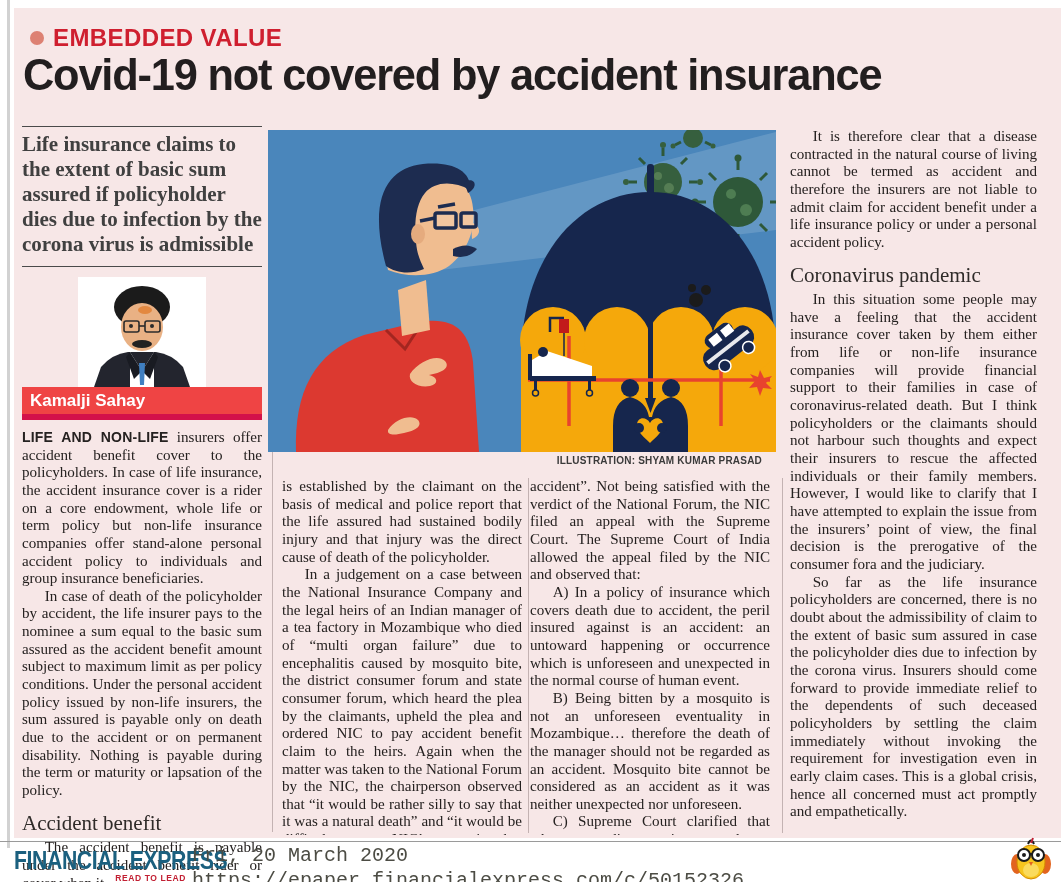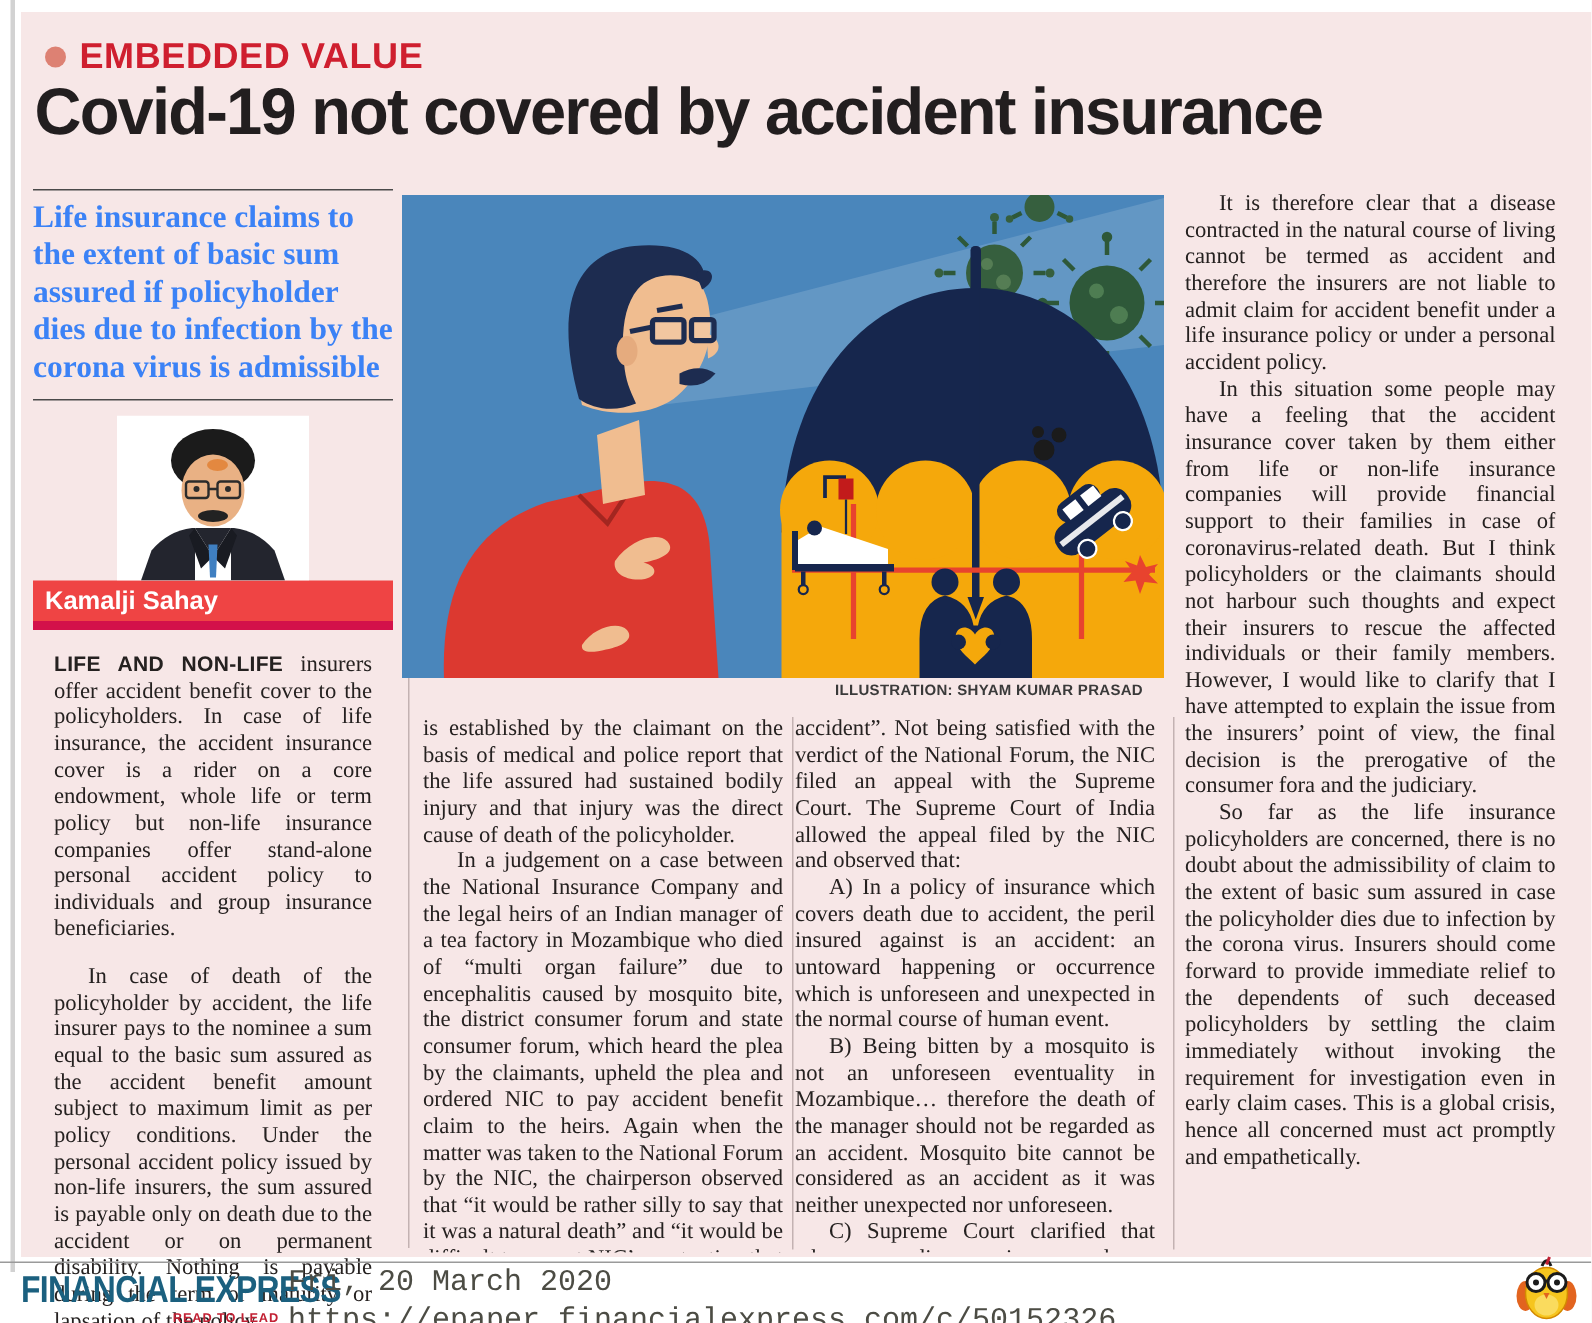--- a/index.html
+++ b/index.html
@@ -12,27 +12,27 @@
   .kicker{position:absolute;left:30px;top:24px;display:flex;align-items:center;gap:9px;}
   .kicker .dot{width:14px;height:14px;border-radius:50%;background:#dd8173;}
   .kicker .ktext{color:#cf1f2f;font-weight:bold;font-size:24px;letter-spacing:.4px;}
   .headline{position:absolute;left:23px;top:50px;width:1025px;margin:0;color:#221e1f;
             font-size:44px;font-weight:bold;letter-spacing:-1.2px;transform:scaleX(.985);transform-origin:left;}
 
   
   .col1{position:absolute;left:22px;top:126px;width:240px;}
   .rule{border-top:1.5px solid #4a4a4a;height:0;}
   .standfirst{font-family:"Liberation Serif",serif;font-weight:bold;font-size:21px;line-height:1.19;
-              color:#3b82f6;margin:5px 0 9px 0;}
+              color:#404040;margin:5px 0 9px 0;}
   .photo{width:128px;height:110px;margin:10px auto 0 auto;display:block;}
   .namebar{background:#ef4444;color:#ffffff;font-weight:bold;font-size:17px;padding:3px 8px;height:21px;line-height:21px;}
   .redbar{height:6px;background:#d3114a;}
   .body{font-family:"Liberation Serif",serif;font-size:15.1px;line-height:1.17;color:#252120;
         text-align:justify;margin-top:9px;}
-  .body p{margin:14px;}
+  .body p{margin:0;}
   .body p.ind{text-indent:1.5em;}
   .leadin{font-family:"Liberation Sans",sans-serif;font-weight:bold;font-size:14px;letter-spacing:.2px;}
   .subhead{font-family:"Liberation Serif",serif;font-weight:normal;font-size:21px;color:#2f2b29;
            margin:11px 0 4px 0;text-align:left;text-indent:0;}
 
   
   .col{position:absolute;width:240px;overflow:hidden;font-family:"Liberation Serif",serif;
        font-size:15.1px;line-height:1.17;color:#252120;text-align:justify;}
   .col p{margin:0;}
   .col p.ind{text-indent:1.5em;}
@@ -242,20 +242,21 @@
 
   <div class="col col3">
     <p>accident”. Not being satisfied with the verdict of the National Forum, the NIC filed an appeal with the Supreme Court. The Supreme Court of India allowed the appeal filed by the NIC and observed that:</p>
     <p class="ind">A) In a policy of insurance which covers death due to accident, the peril insured against is an accident: an untoward happening or occurrence which is unforeseen and unexpected in the normal course of human event.</p>
     <p class="ind">B) Being bitten by a mosquito is not an unforeseen eventuality in Mozambique… therefore the death of the manager should not be regarded as an accident. Mosquito bite cannot be considered as an accident as it was neither unexpected nor unforeseen.</p>
     <p class="ind">C) Supreme Court clarified that where a disease is caused or transmitted in the natural course of events it would not be covered by the definition of an accident.</p>
   </div>
 
   <div class="col col4">
     <p class="ind">It is therefore clear that a disease contracted in the natural course of living cannot be termed as accident and therefore the insurers are not liable to admit claim for accident benefit under a life insurance policy or under a personal accident policy.</p>
+    <h3 class="subhead">Coronavirus pandemic</h3>
     <p class="ind">In this situation some people may have a feeling that the accident insurance cover taken by them either from life or non-life insurance companies will provide financial support to their families in case of coronavirus-related death. But I think policyholders or the claimants should not harbour such thoughts and expect their insurers to rescue the affected individuals or their family members. However, I would like to clarify that I have attempted to explain the issue from the insurers’ point of view, the final decision is the prerogative of the consumer fora and the judiciary.</p>
     <p class="ind">So far as the life insurance policyholders are concerned, there is no doubt about the admissibility of claim to the extent of basic sum assured in case the policyholder dies due to infection by the corona virus. Insurers should come forward to provide immediate relief to the dependents of such deceased policyholders by settling the claim immediately without invoking the requirement for investigation even in early claim cases. This is a global crisis, hence all concerned must act promptly and empathetically.</p>
 
   </div>
 
   <div class="vrule vr1"></div>
   <div class="vrule vr2"></div>
   <div class="vrule vr3"></div>
 
   <div class="footer-line"></div>

